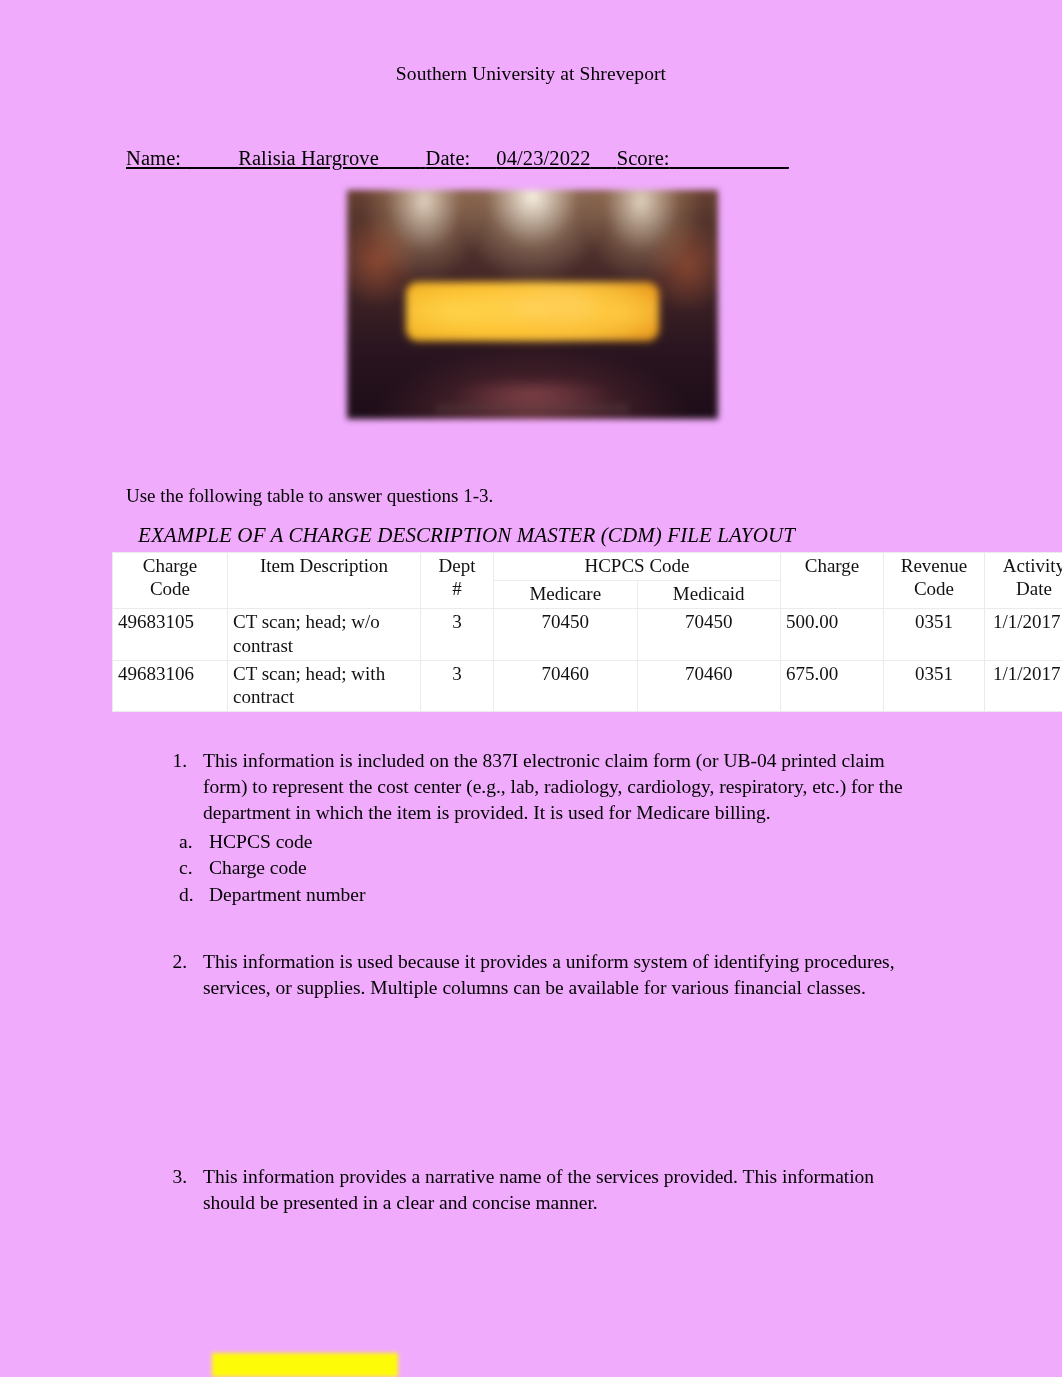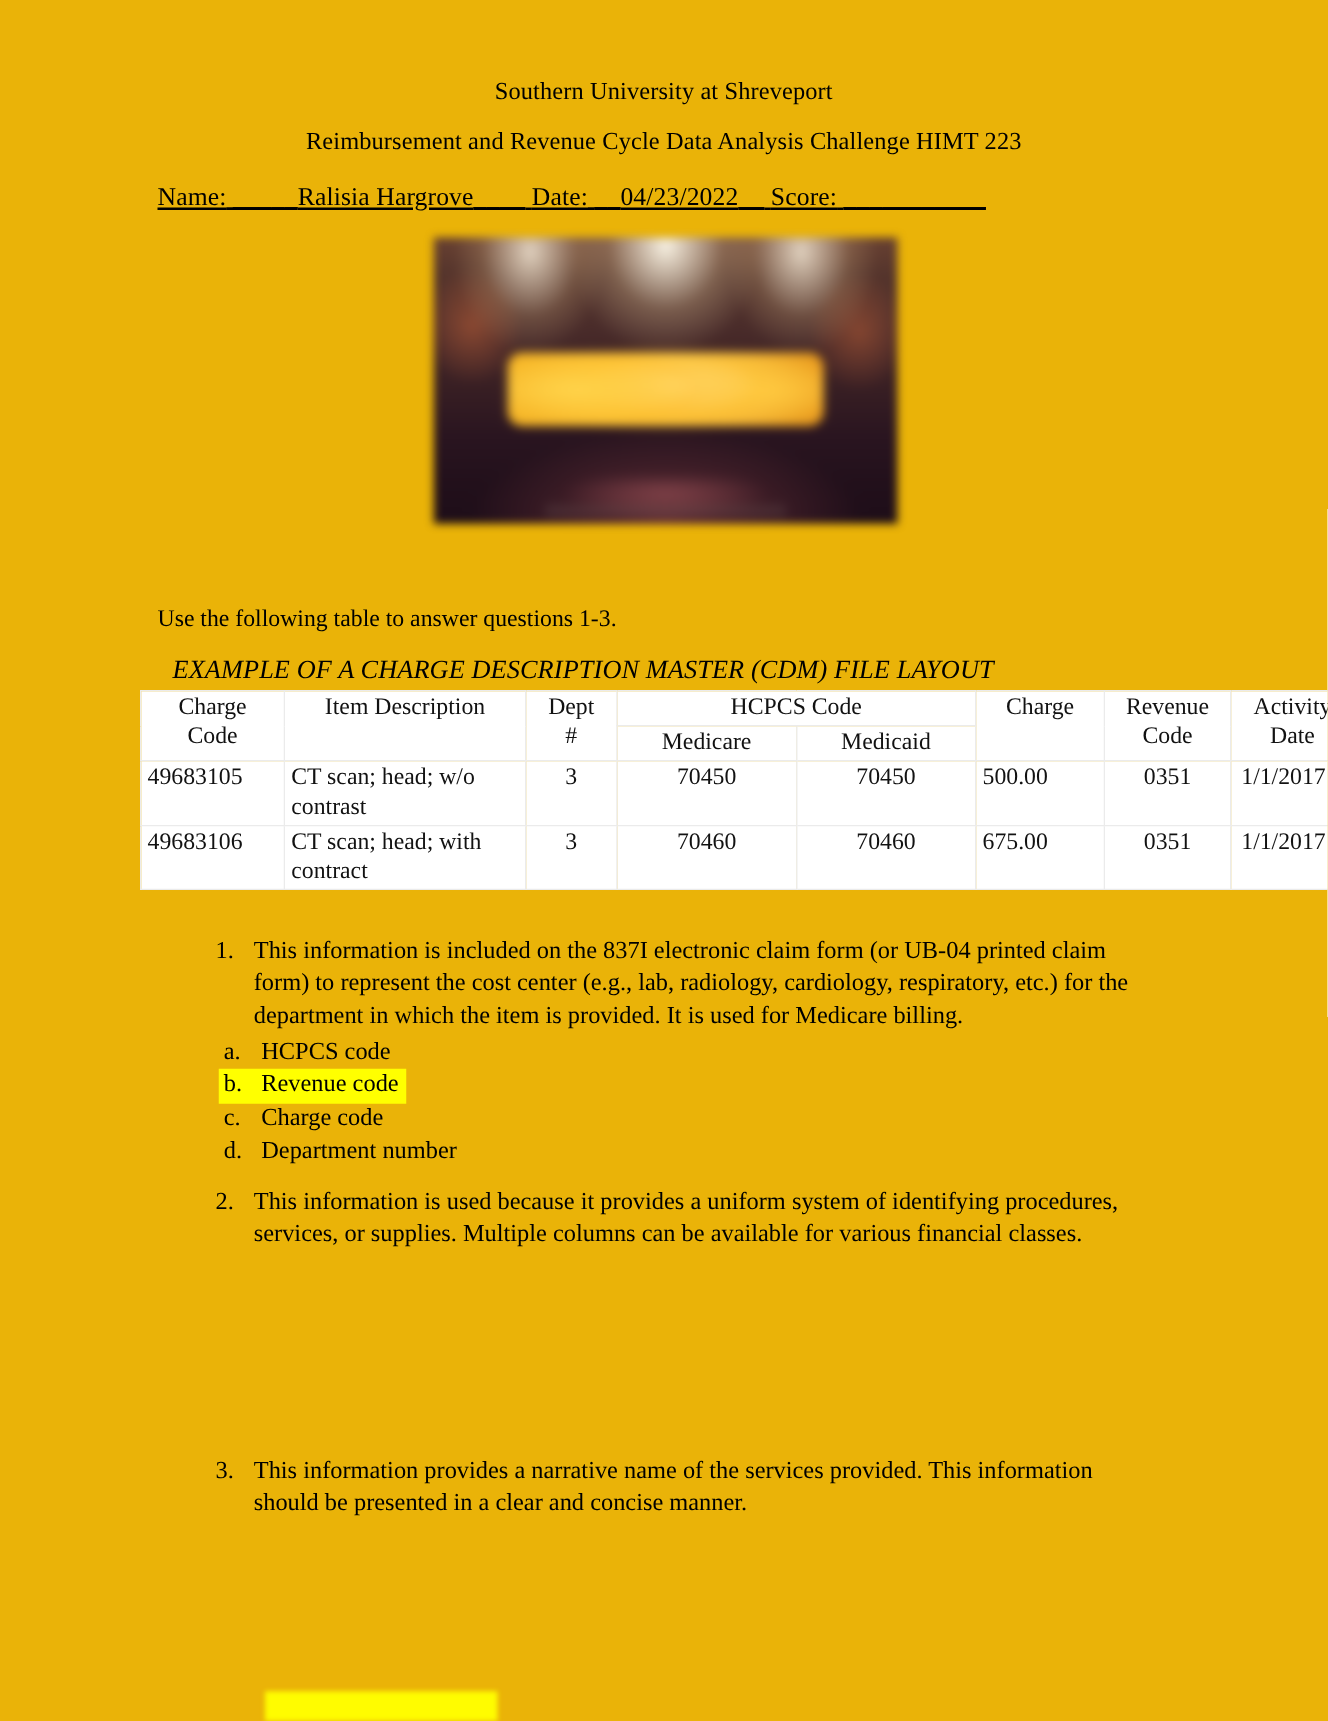--- a/index.html
+++ b/index.html
@@ -14,21 +14,21 @@
     overflow: hidden;
     font-family: "Liberation Serif", "DejaVu Serif", serif;
     color: #000000;
   }
 
   .page {
     position: absolute;
     left: 0; top: 0;
     width: 1062px;
     height: 1377px;
-    background: #eab308;
+    background: #f0abfc;
   }
 
   
   .hdr-line {
     text-align: center;
     font-size: 19.5px;
     line-height: 1.2;
     letter-spacing: 0.1px;
   }
   .hdr-univ {
@@ -231,21 +231,20 @@
     filter: blur(2.2px);
     opacity: 0.96;
   }
 </style>
 </head>
 <body>
 
 <div class="page">
 
   <div class="hdr-line hdr-univ">Southern University at Shreveport</div>
-  <div class="hdr-line hdr-course">Reimbursement and Revenue Cycle Data Analysis Challenge  HIMT 223</div>
 
   <div class="name-line">
     <span>Name:</span><span class="ul">&nbsp;</span><span>_____</span><span>Ralisia Hargrove</span><span>____</span>
     <span>Date:</span><span class="ul">&nbsp;</span><span>__</span><span>04/23/2022</span><span>__</span>
     <span>Score:</span>
     <span>___________</span>
   </div>
 
   <div class="picture-wrap">
     <div class="pic-bg"></div>
@@ -314,26 +313,20 @@
 
   <div class="q" id="q1">
     <span class="q-num">1.</span>
     <span class="q-body">This information is included on the 837I electronic claim form (or UB-04 printed claim form) to represent the cost center (e.g., lab, radiology, cardiology, respiratory, etc.) for the department in which the item is provided.  It is used for Medicare billing.</span>
     <ul class="opts">
       <li class="opt">
         <span class="lt">a.</span>
         <span>HCPCS code</span>
       </li>
       <li class="opt">
-        <span class="hl-box" style="position:absolute;left:20px;top:0;padding-left:4px;padding-right:6px;">
-          <span style="display:inline-block;width:30px;">b.</span><span>Revenue code</span>
-        </span>
-        <span style="visibility:hidden;">Revenue code</span>
-      </li>
-      <li class="opt">
         <span class="lt">c.</span>
         <span>Charge code</span>
       </li>
       <li class="opt">
         <span class="lt">d.</span>
         <span>Department number</span>
       </li>
     </ul>
   </div>
 

